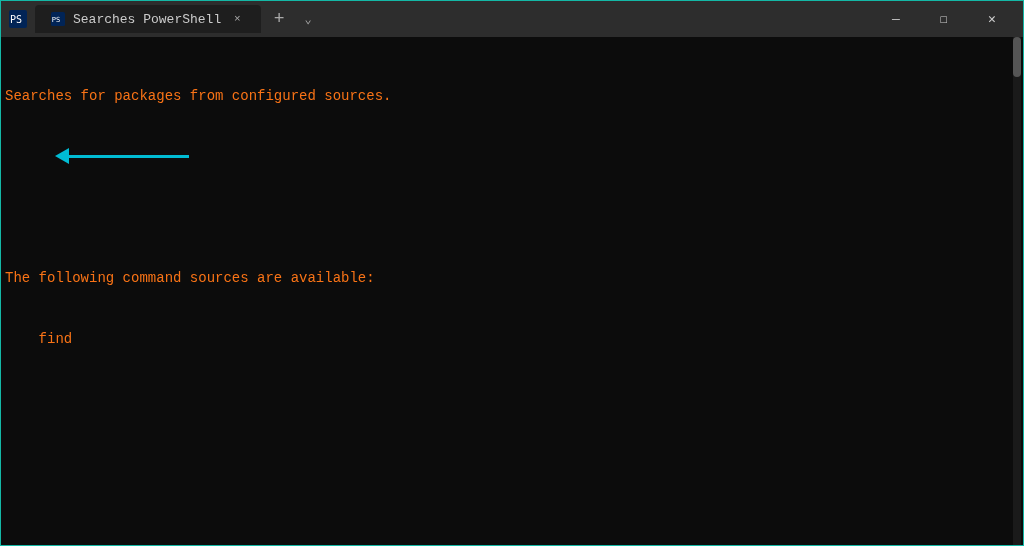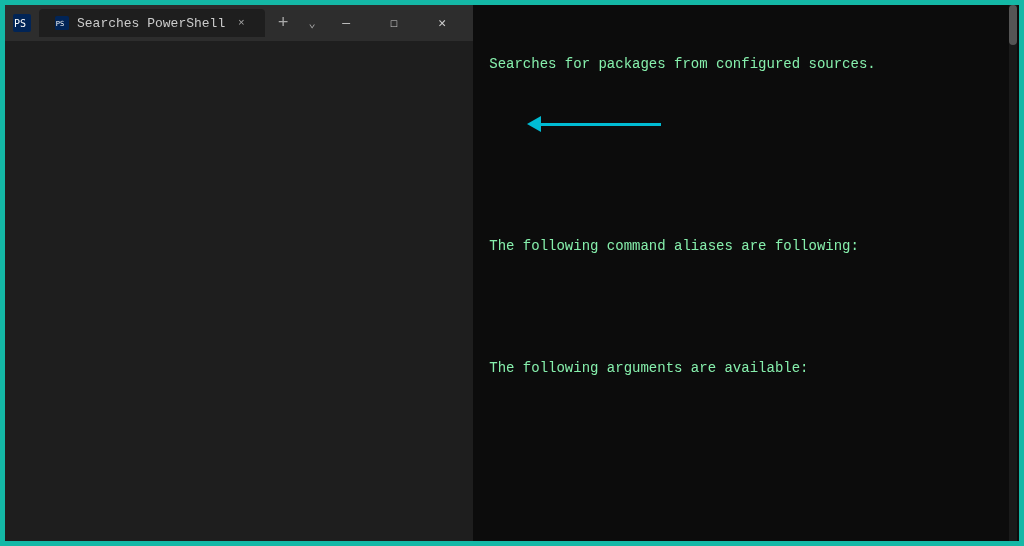--- a/index.html
+++ b/index.html
@@ -10,22 +10,22 @@
       overflow: hidden;
       font-family: 'Courier New', Courier, monospace;
       background: #1e1e1e;
       color: #cccccc;
     }
 
     .window {
       width: 100%;
       height: 100%;
       display: flex;
-      flex-direction: row;
-      border: 5px solid #14b8a6;
+      flex-direction: column;
+      border: 1px solid #14b8a6;
       justify-content: flex-end;
     }
 
     .titlebar {
       background: #2d2d2d;
       height: 36px;
       display: flex;
       align-items: center;
       padding: 0 8px;
       flex-shrink: 0;
@@ -112,26 +112,26 @@
       justify-content: center;
       font-size: 13px;
       color: #cccccc;
       cursor: pointer;
       border-radius: 4px;
     }
 
     .terminal-body {
       flex: 1;
       background: #0c0c0c;
-      padding: 8px 16px;
+      padding: 8px 4px;
       overflow: hidden;
       position: relative;
       font-size: 14px;
       line-height: 1.45;
-      color: #86efac;
+      color: #f97316;
     }
 
     .terminal-content {
       white-space: pre-wrap;
       word-break: break-word;
     }
 
     .line {
       display: block;
       min-height: 1.45em;
@@ -216,23 +216,23 @@
       <div class="ctrl-btn maximize">☐</div>
       <div class="ctrl-btn close">✕</div>
     </div>
   </div>
 
   <div class="terminal-body">
     <div class="terminal-content">
       <span class="line">Searches for packages from configured sources.</span>
       <span class="line"> </span>
       <span class="line"> </span>
-      <span class="line">The following command aliases are following:</span>
+      <span class="line">The following command sources are available:</span>
+      <span class="line">    find</span>
       <span class="line"> </span>
-      <span class="line">The following arguments are available:</span>
       
       
       
       
       
       
       
       
       
       

